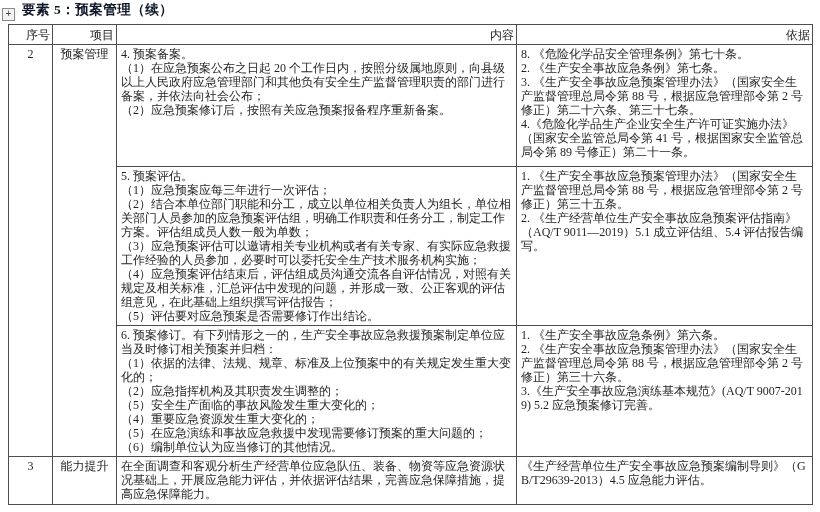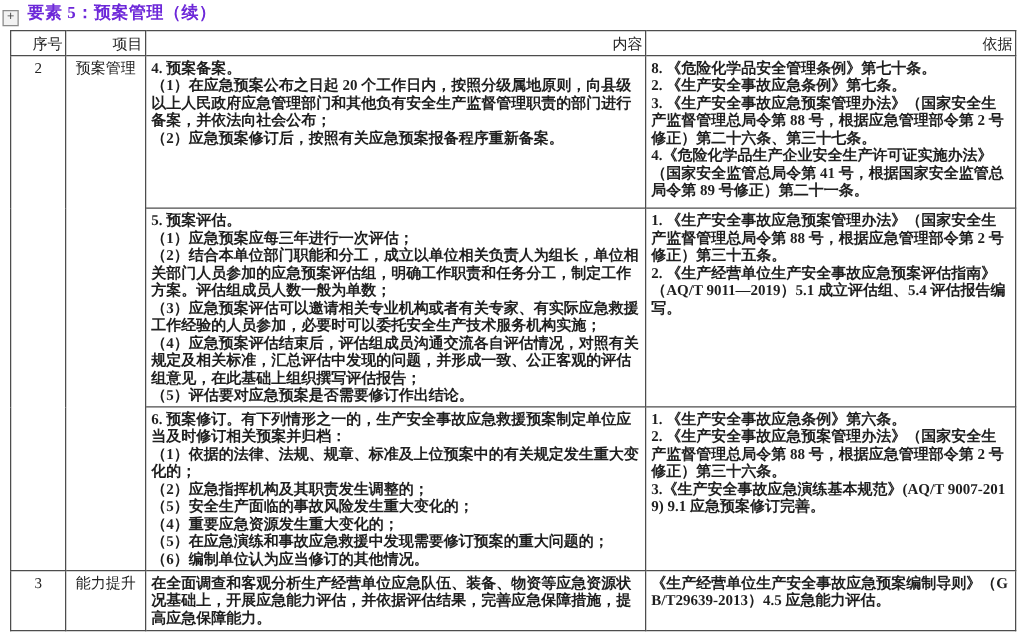--- a/index.html
+++ b/index.html
@@ -6,21 +6,21 @@
   .page {
     position:relative;
     width:820px; height:512px;
     background:#ffffff;
     overflow:hidden;
     font-family:"Liberation Serif","DejaVu Serif",serif;
     color:#1f1f1f;
   }
   .doc-title {
     position:absolute; left:22px; top:1px;
-    font-size:13.5px; font-weight:bold; color:#6d28d9;
+    font-size:13.5px; font-weight:bold; color:#0f172a;
     letter-spacing:0.5px;
     white-space:nowrap;
   }
   .expand-box {
     position:absolute; left:2px; top:8px;
     width:11px; height:11px;
     border:1px solid #8a8a8a; background:#f2f2f2;
     font-family:"Liberation Sans","DejaVu Sans",sans-serif;
     font-size:10px; line-height:10px; text-align:center; color:#444;
     cursor:pointer;
@@ -42,21 +42,21 @@
   .doc-table th {
     text-align:right; vertical-align:middle;
     height:17px; padding:1px 2px;
     color:#222;
   }
   .seq-cell, .item-cell {
     text-align:center; vertical-align:middle;
     color:#222;
   }
   .basis-cell { vertical-align:middle; }
-  .content-cell p, .basis-cell p { margin:0;font-weight:bold; }
+  .content-cell p, .basis-cell p { margin:0; }
   tr.row-a { height:122px; }
   tr.row-b { height:152px;margin-top:12px; }
   tr.row-c { height:129px; }
   tr.row-d { height:48px; }
 </style>
 </head>
 <body>
 
 <div class="page">
 
@@ -113,21 +113,21 @@
             <p>（1）依据的法律、法规、规章、标准及上位预案中的有关规定发生重大变化的；</p>
             <p>（2）应急指挥机构及其职责发生调整的；</p>
             <p>（5）安全生产面临的事故风险发生重大变化的；</p>
             <p>（4）重要应急资源发生重大变化的；</p>
             <p>（5）在应急演练和事故应急救援中发现需要修订预案的重大问题的；</p>
             <p>（6）编制单位认为应当修订的其他情况。</p>
           </td>
       <td class="basis-cell">
             <p>1. 《生产安全事故应急条例》第六条。</p>
             <p>2. 《生产安全事故应急预案管理办法》（国家安全生产监督管理总局令第 88 号，根据应急管理部令第 2 号修正）第三十六条。</p>
-            <p>3.《生产安全事故应急演练基本规范》(AQ/T 9007-2019) 9.1 应急预案修订完善。</p>
+            <p>3.《生产安全事故应急演练基本规范》(AQ/T 9007-2019) 5.2 应急预案修订完善。</p>
           </td>
     </tr>
     <tr class="row-d">
       <td class="seq-cell">3</td>
       <td class="item-cell">能力提升</td>
       <td class="content-cell">
             <p>在全面调查和客观分析生产经营单位应急队伍、装备、物资等应急资源状况基础上，开展应急能力评估，并依据评估结果，完善应急保障措施，提高应急保障能力。</p>
           </td>
       <td class="basis-cell">
             <p>《生产经营单位生产安全事故应急预案编制导则》（GB/T29639-2013）4.5 应急能力评估。</p>

